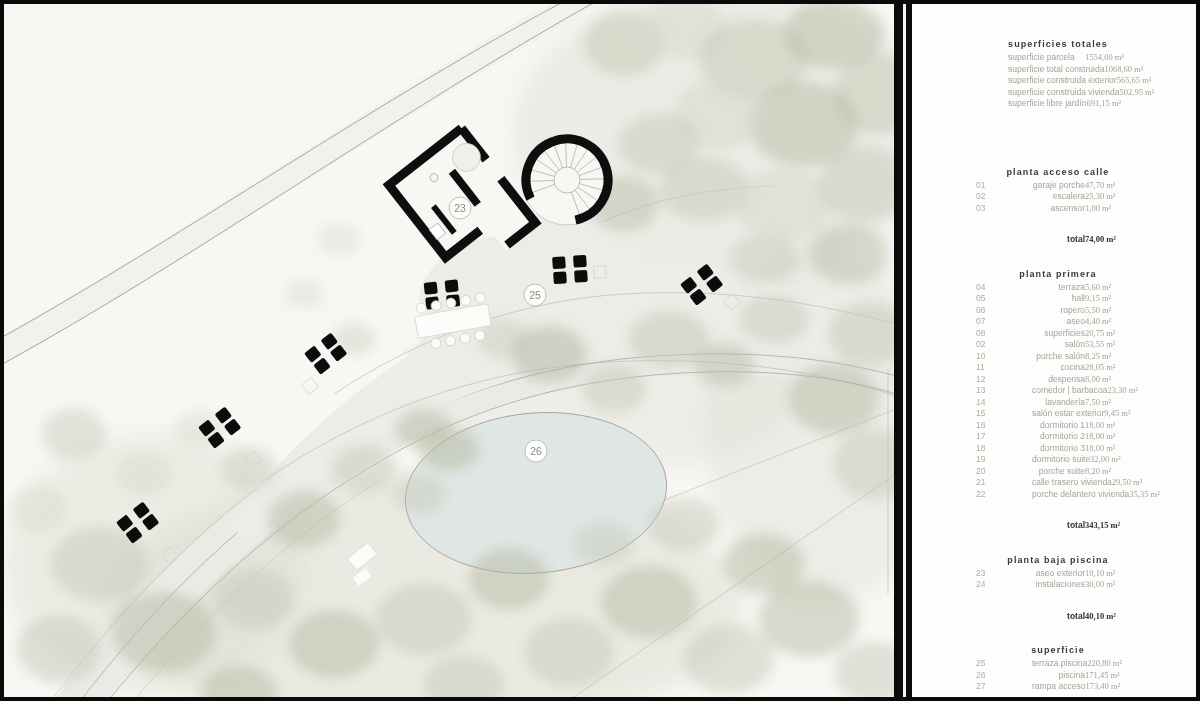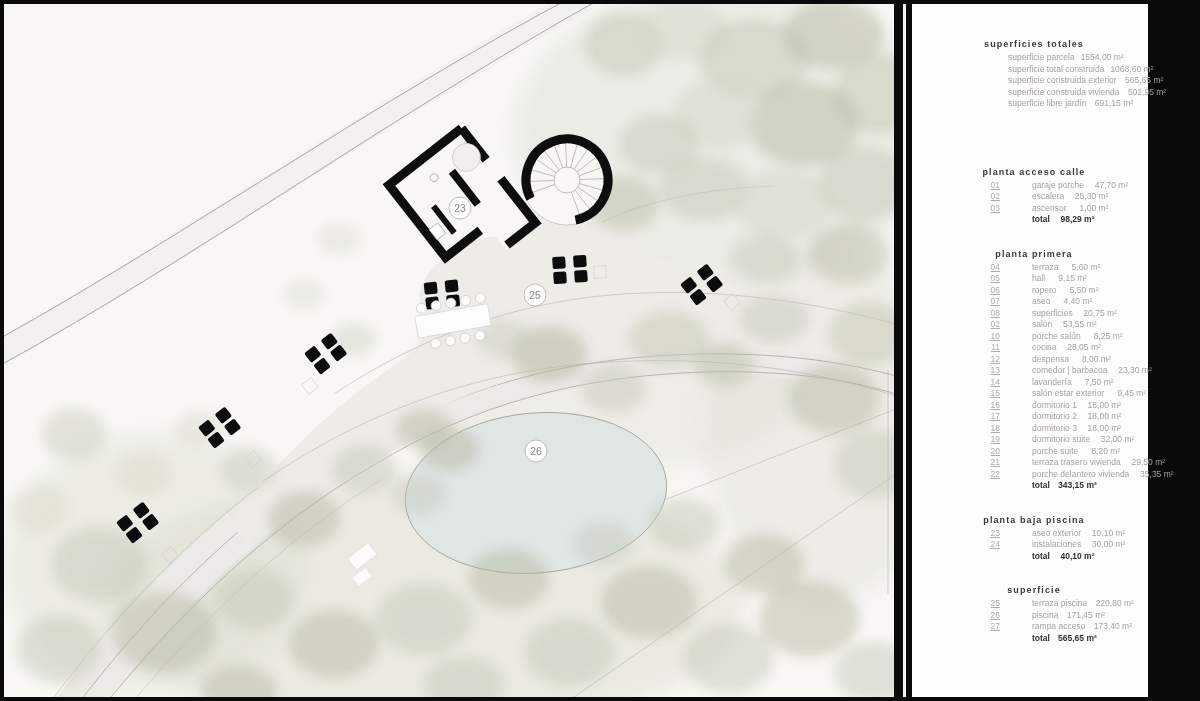--- a/index.html
+++ b/index.html
@@ -8,38 +8,38 @@
     font-family:"Liberation Sans", sans-serif;overflow:hidden;
   }
   .plan-area{
     position:absolute;left:4px;top:4px;width:890px;height:693px;
     background:#f8f7f4;overflow:hidden;
   }
   .white-sliver{
     position:absolute;left:903px;top:4px;width:3px;height:693px;background:#f5f4f2;
   }
   .panel{
-    position:absolute;left:912px;top:4px;width:236px;height:693px;
+    position:absolute;left:912px;top:4px;width:284px;height:693px;
     background:#fdfdfc;box-sizing:border-box;
     padding:34px 56px 0 64px;
   }
   .section{margin-top:22px;}
   .section:first-child{margin-top:0;}
   .section:nth-child(2){margin-top:56px;}
   .sec-title{
     font-size:9px;font-weight:bold;letter-spacing:1.1px;color:#3b3936;
     text-align:center;line-height:12px;margin-bottom:2px;white-space:nowrap;
   }
   .srow{display:flex;line-height:11.5px;font-size:8.5px;color:#a6a29c;}
-  .srow .c-num{width:24px;text-align:right;color:#b0aca6;flex:none;text-decoration:underline;}
+  .srow .c-num{width:24px;text-align:left;color:#b0aca6;flex:none;}
   .srow .c-label{flex:1;text-align:right;white-space:nowrap;padding-left:32px;}
   .srow.plain .c-label{text-align:left;}
-  .srow .c-value{width:55px;flex:none;text-align:center;white-space:nowrap;}
+  .srow .c-value{width:55px;flex:none;text-align:left;white-space:nowrap;font-family:Liberation Serif, serif;}
   .srow.total{font-weight:bold;color:#33312e;}
-  .srow.total .c-label,.srow.total .c-value{color:#33312e;}
+  .srow.total .c-label,.srow.total .c-value{color:#33312e;margin-top:20px;}
   .blur6{filter:blur(6px);}
   .blur11{filter:blur(11px);}
   svg{display:block;}
 </style>
 </head>
 <body>
 
 <div class="plan-area">
 <svg width="890" height="693" viewBox="0 0 890 693" xmlns="http://www.w3.org/2000/svg">
   <defs>
@@ -279,21 +279,21 @@
         <span class="c-value">25,30 m²</span>
       </div>
       <div class="srow">
         <span class="c-num">03</span>
         <span class="c-label">ascensor</span>
         <span class="c-value">1,00 m²</span>
       </div>
       <div class="srow total">
         <span class="c-num"></span>
         <span class="c-label">total</span>
-        <span class="c-value">98,29 m²</span>
+        <span class="c-value">74,00 m²</span>
       </div>
     </div>
     <div class="section">
       <div class="sec-title">planta primera</div>
       <div class="srow">
         <span class="c-num">04</span>
         <span class="c-label">terraza</span>
         <span class="c-value">5,60 m²</span>
       </div>
       <div class="srow">
@@ -371,21 +371,21 @@
         <span class="c-label">dormitorio suite</span>
         <span class="c-value">32,00 m²</span>
       </div>
       <div class="srow">
         <span class="c-num">20</span>
         <span class="c-label">porche suite</span>
         <span class="c-value">8,20 m²</span>
       </div>
       <div class="srow">
         <span class="c-num">21</span>
-        <span class="c-label">terraza trasero vivienda</span>
+        <span class="c-label">calle trasero vivienda</span>
         <span class="c-value">29,50 m²</span>
       </div>
       <div class="srow">
         <span class="c-num">22</span>
         <span class="c-label">porche delantero vivienda</span>
         <span class="c-value">35,35 m²</span>
       </div>
       <div class="srow total">
         <span class="c-num"></span>
         <span class="c-label">total</span>

